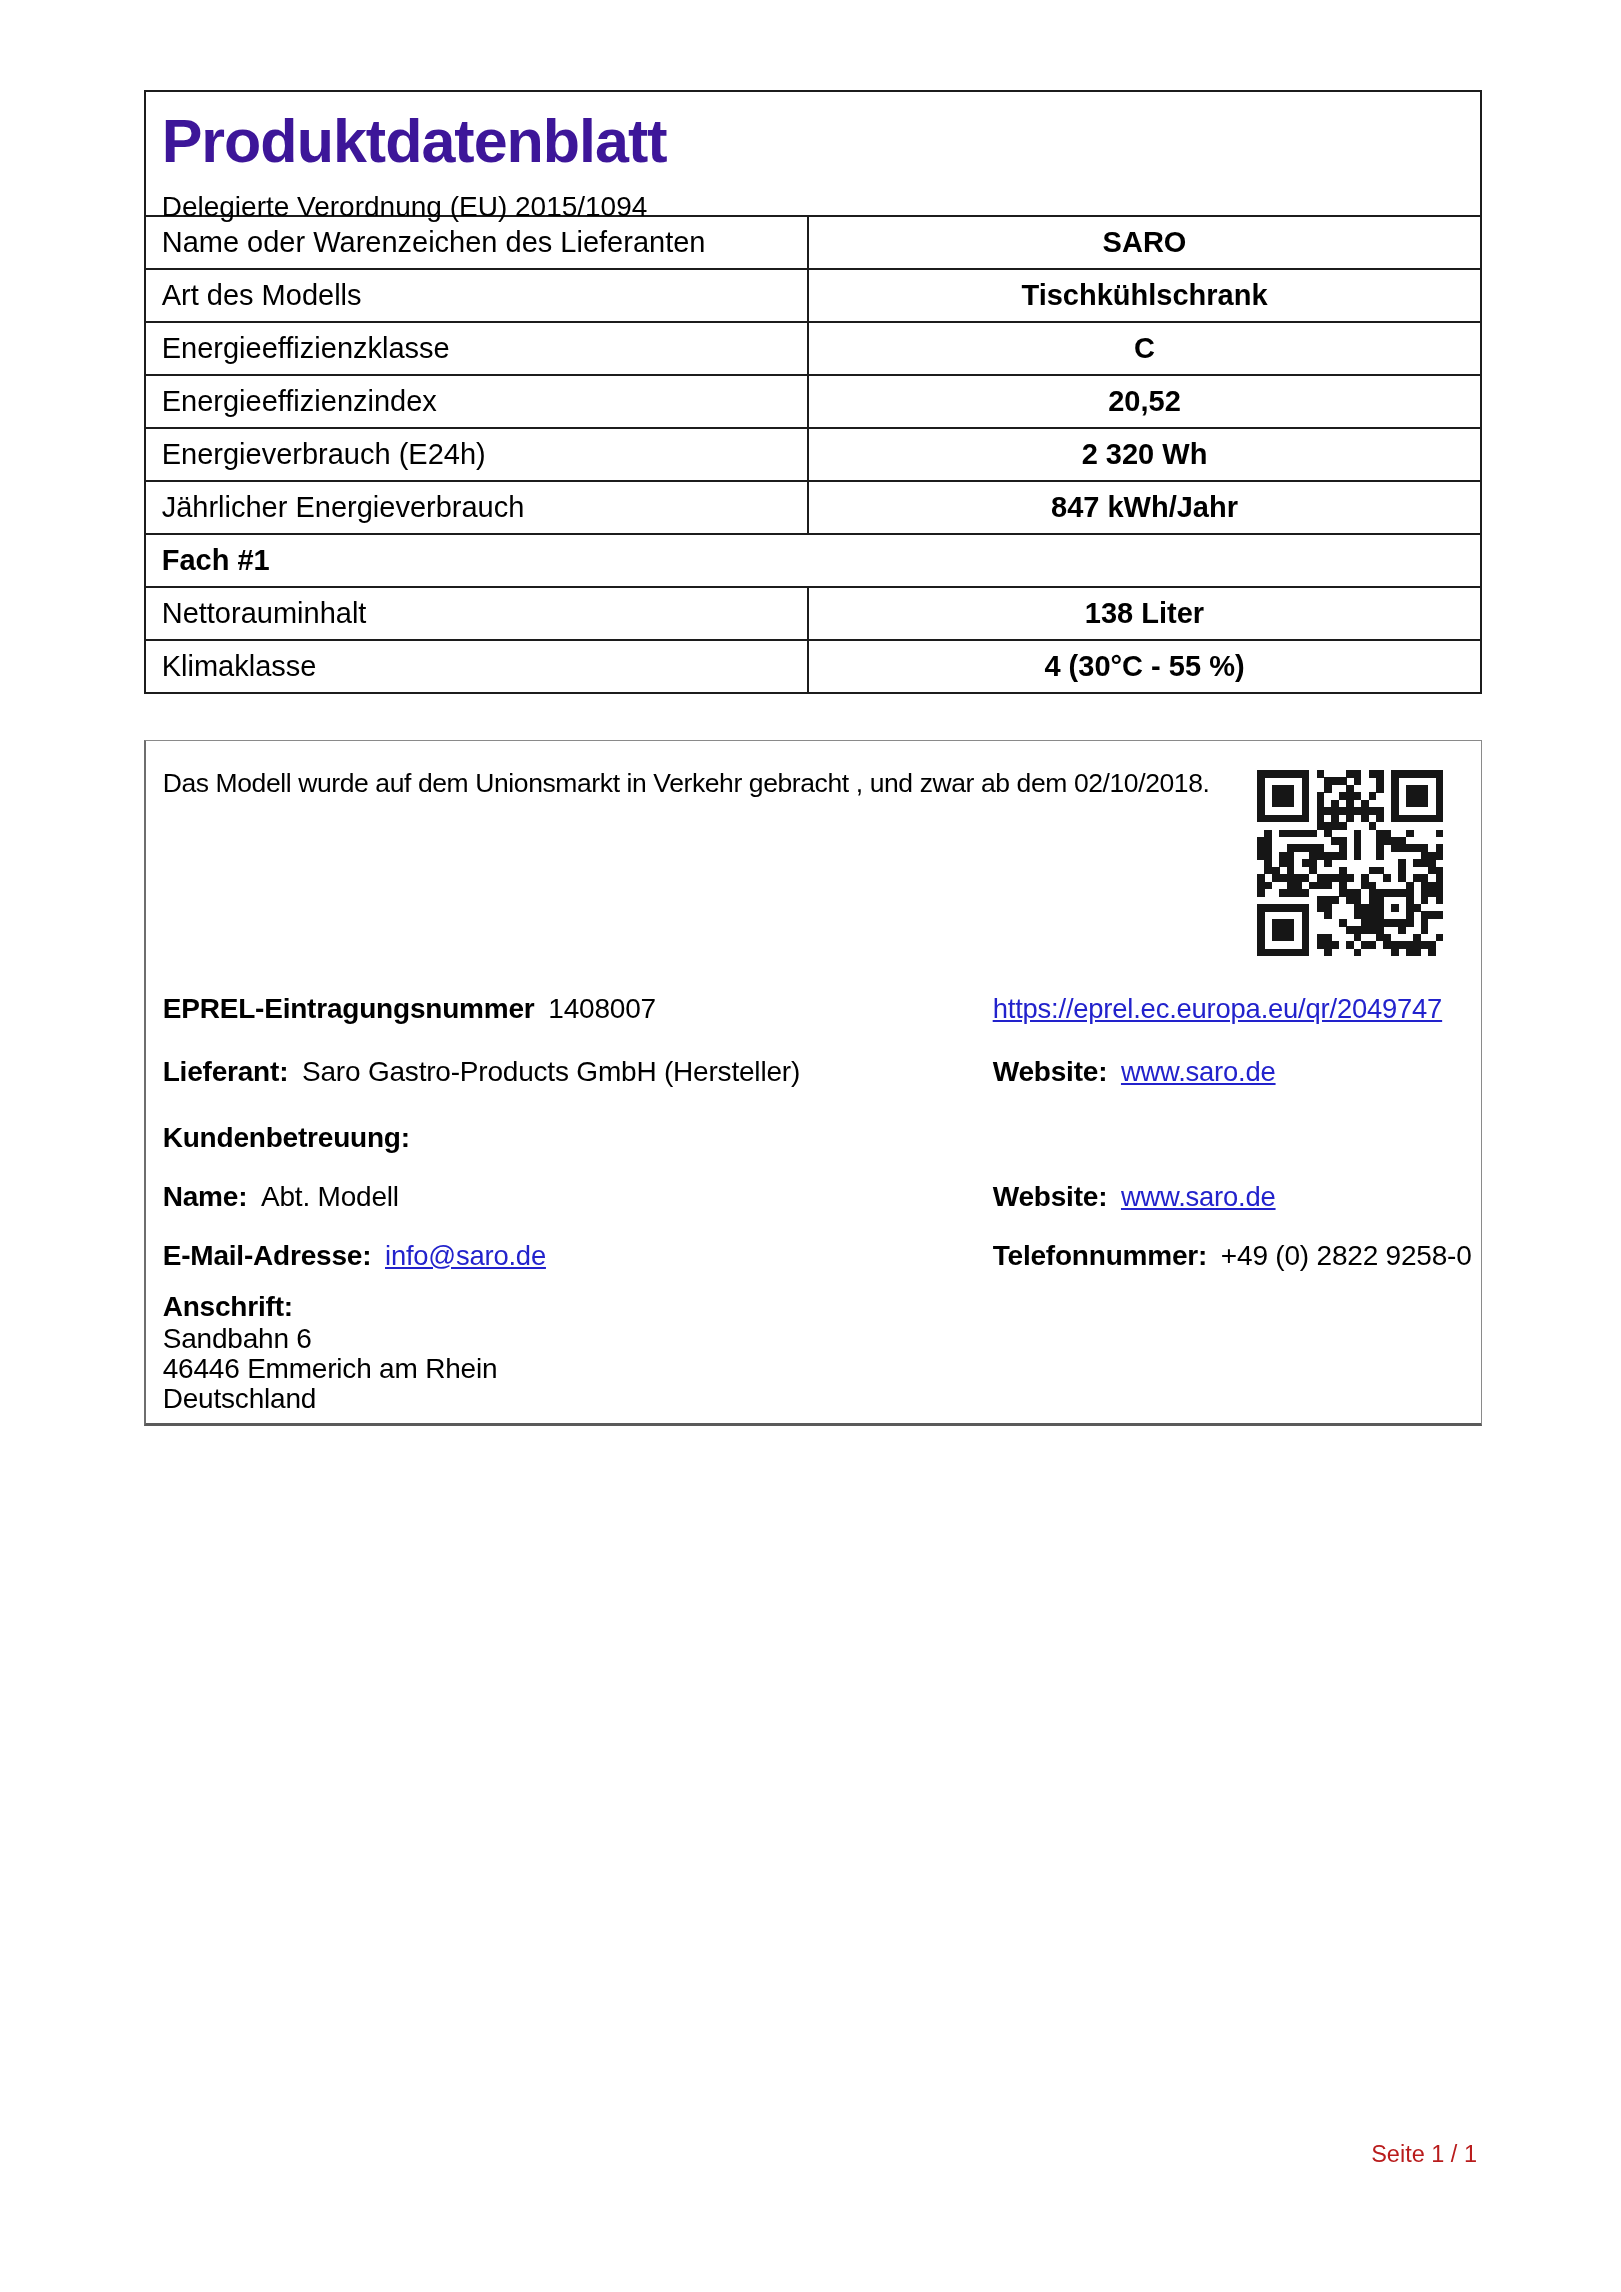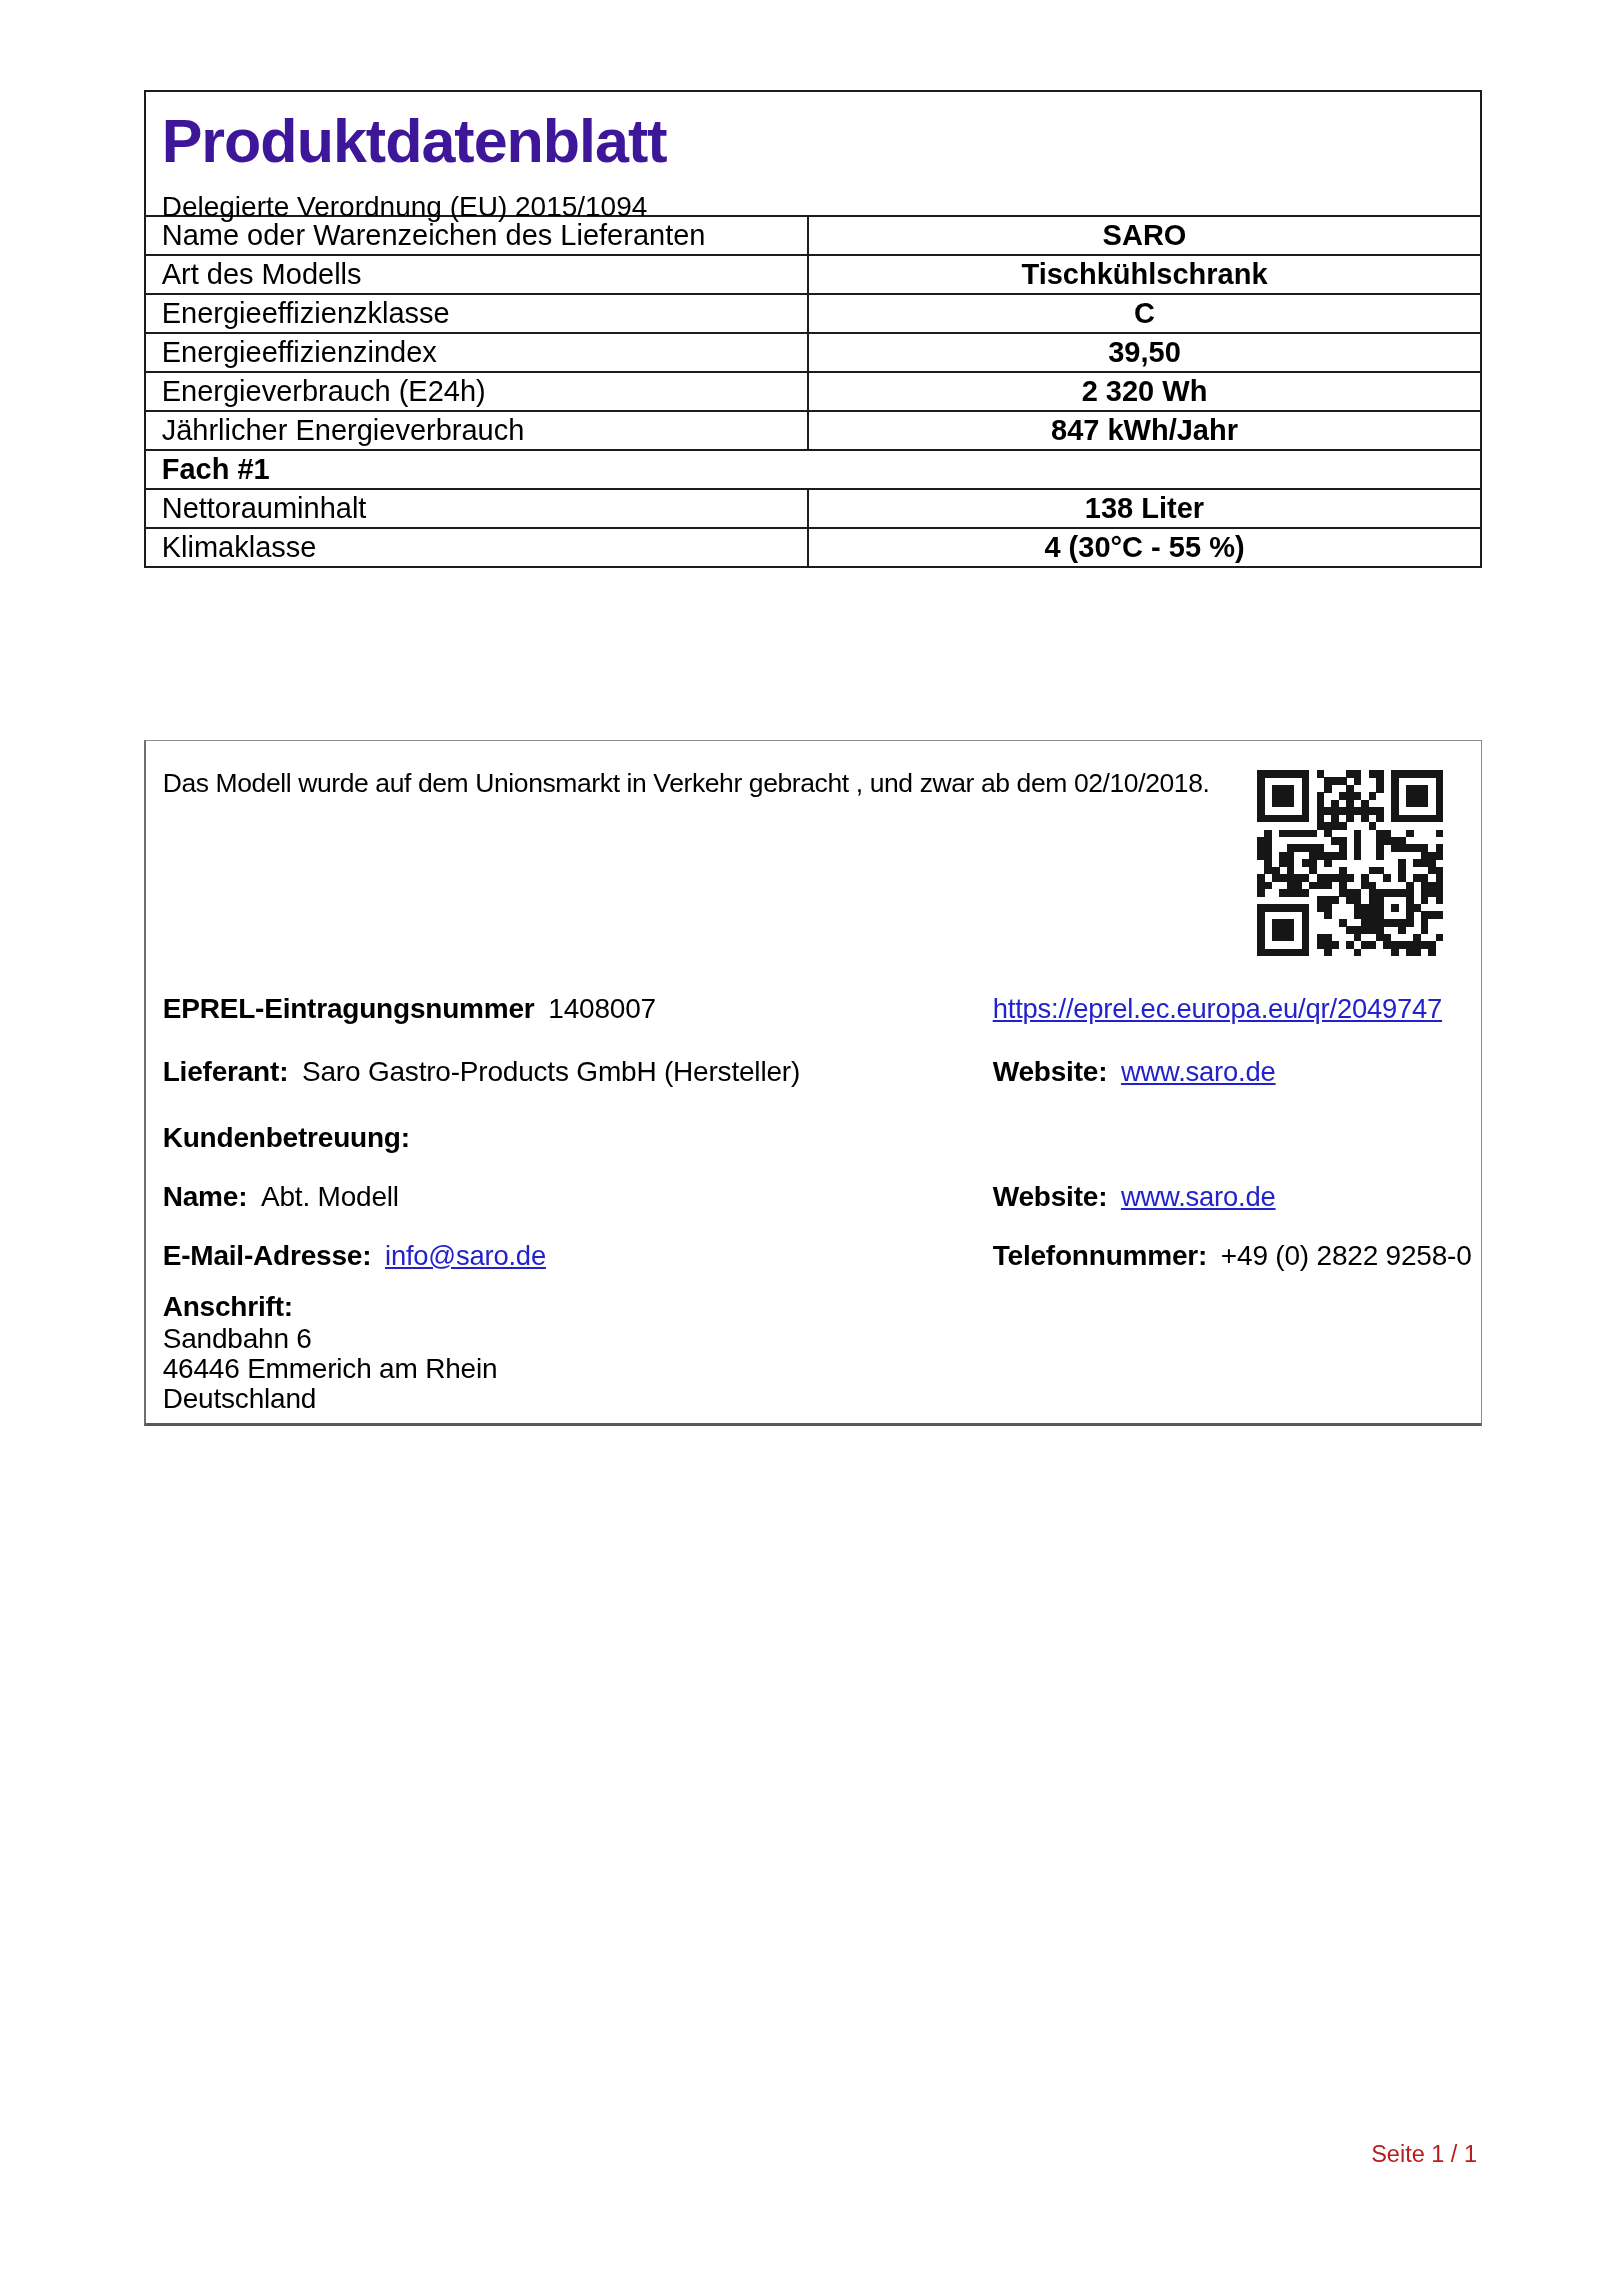--- a/index.html
+++ b/index.html
@@ -20,21 +20,21 @@
   #box1{
     position:absolute;left:144px;top:90px;width:1338px;
     border:2px solid var(--table-border);background:#fff;
   }
   .title-cell{height:123px;padding:15.7px 19.6px 0 15.7px;}
   .doc-title{
     margin:0;font-size:61px;line-height:67px;font-weight:bold;
     color:var(--title-purple);letter-spacing:-1px;
   }
   .doc-subtitle{margin-top:15.7px;font-size:28px;line-height:33px;}
-  .trow{display:flex;border-top:2px solid var(--table-border);height:39px;align-items:stretch;}
+  .trow{display:flex;border-top:2px solid var(--table-border);height:53px;align-items:stretch;}
   .trow .cell-label{
     width:663px;flex:0 0 663px;border-right:2px solid var(--table-border);
     display:flex;align-items:center;padding:0 9.8px 0 15.7px;font-size:29px;
   }
   .trow .cell-value{
     flex:1;display:flex;align-items:center;justify-content:center;
     font-weight:bold;font-size:29px;
   }
   .trow.section .cell-label{flex:1 1 auto;width:auto;border-right:none;font-weight:bold;}
   
@@ -81,21 +81,21 @@
         <div class="trow">
           <div class="cell-label">Art des Modells</div>
           <div class="cell-value">Tischkühlschrank</div>
         </div>
         <div class="trow">
           <div class="cell-label">Energieeffizienzklasse</div>
           <div class="cell-value">C</div>
         </div>
         <div class="trow">
           <div class="cell-label">Energieeffizienzindex</div>
-          <div class="cell-value">39,50</div>
+          <div class="cell-value">20,52</div>
         </div>
         <div class="trow">
           <div class="cell-label">Energieverbrauch (E24h)</div>
           <div class="cell-value">2 320 Wh</div>
         </div>
         <div class="trow">
           <div class="cell-label">Jährlicher Energieverbrauch</div>
           <div class="cell-value">847 kWh/Jahr</div>
         </div>
         <div class="trow section">

